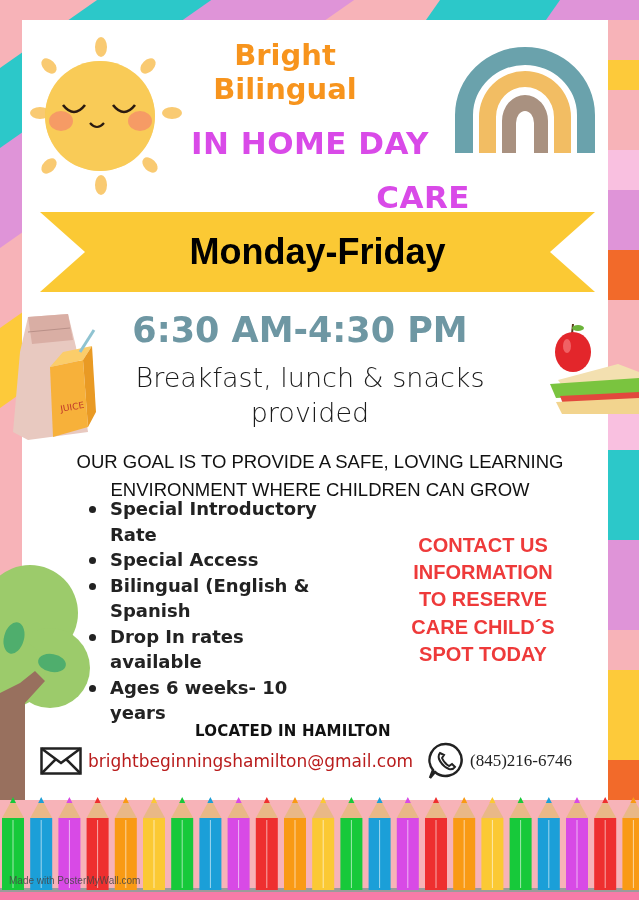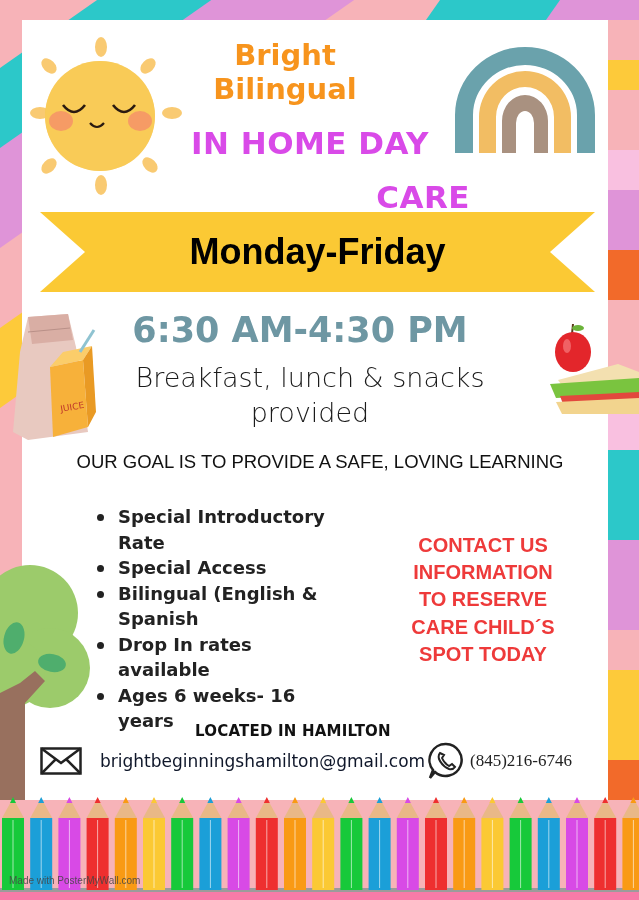--- a/index.html
+++ b/index.html
@@ -8,26 +8,26 @@
   .stripe{position:absolute;width:900px;height:90px;transform-origin:0 0;}
   .panel{position:absolute;left:22px;top:20px;width:586px;height:780px;background:#ffffff;}
   .abs{position:absolute;}
   .title-bright{left:180px;top:38px;width:210px;text-align:center;color:#f7941d;font-family:"DejaVu Sans",sans-serif;font-weight:bold;font-size:29px;line-height:34px;}
   .title-inhome{left:150px;top:123px;width:320px;text-align:center;color:#d94ae8;font-family:"DejaVu Sans",sans-serif;font-weight:bold;font-size:31px;line-height:40px;letter-spacing:0.5px;}
   .banner{position:absolute;left:40px;top:212px;width:555px;height:80px;}
   .banner-text{position:absolute;left:40px;top:222px;width:555px;text-align:center;color:#000000;font-family:Liberation Sans, sans-serif;font-weight:bold;font-size:36px;line-height:60px;}
   .hours{left:100px;top:306px;width:400px;text-align:center;color:#6e97a3;font-family:"DejaVu Sans",sans-serif;font-weight:bold;font-size:35px;line-height:48px;}
   .meals{left:100px;top:360px;width:420px;text-align:center;color:#1b1b1b;font-family:"DejaVu Sans",sans-serif;font-size:27px;line-height:35px;font-weight:300;}
   .goal{left:30px;top:440px;width:580px;text-align:center;color:#111;font-family:"Liberation Sans",sans-serif;font-size:18.5px;line-height:28px;margin-top:8px;}
-  ul.features{position:absolute;left:86px;top:496px;width:250px;margin:8px;padding:0;list-style:none;}
+  ul.features{position:absolute;left:86px;top:496px;width:250px;margin:0;padding:0;list-style:none;}
   ul.features li{position:relative;padding-left:24px;color:#222;font-family:"DejaVu Sans",sans-serif;font-weight:bold;font-size:18px;line-height:25.5px;}
   ul.features li::before{content:"";position:absolute;left:3px;top:10px;width:7px;height:7px;border-radius:50%;background:#222;}
   .contact{left:392px;top:532px;width:182px;text-align:center;color:#ee3a3a;font-family:"Liberation Sans",sans-serif;font-weight:bold;font-size:20px;line-height:27.2px;}
   .located{left:195px;top:720px;width:260px;color:#111;font-family:"DejaVu Sans",sans-serif;font-weight:900;font-size:15px;line-height:22px;letter-spacing:0.2px;}
-  .email{left:100px;top:746px;color:#0f172a;font-family:"DejaVu Sans",sans-serif;font-size:17px;line-height:30px;}
+  .email{left:88px;top:746px;color:#b91c1c;font-family:"DejaVu Sans",sans-serif;font-size:17px;line-height:30px;}
   .phone{left:470px;top:746px;color:#222;font-family:Liberation Serif, serif;font-size:17px;line-height:30px;}
   .pencils{position:absolute;left:0;top:788px;width:639px;height:112px;}
   .watermark{left:9px;top:875px;color:#444;font-size:10px;font-family:"Liberation Sans",sans-serif;opacity:0.85;}
 </style>
 </head>
 <body>
 
 <div class="bg">
   <div class="stripe" style="left:-200px;top:-20px;background:#f7b3b8;transform:rotate(-35deg);height:200px;"></div>
   <div class="stripe" style="left:-260px;top:250px;background:#2cc8c9;transform:rotate(-35deg);height:70px;"></div>
@@ -118,37 +118,38 @@
 
 <div class="abs hours">6:30 AM-4:30 PM</div>
 
 <div class="abs meals">
   <div>Breakfast, lunch &amp; snacks</div>
   <div>provided</div>
 </div>
 
 <div class="abs goal">
   <div>OUR GOAL IS TO PROVIDE A SAFE, LOVING LEARNING</div>
+  <div>ENVIRONMENT WHERE CHILDREN CAN GROW</div>
 </div>
 
 <svg class="abs" style="left:0;top:563px;" width="100" height="237" viewBox="0 0 100 237">
   <circle cx="30" cy="50" r="48" fill="#9ccb6b"></circle>
   <circle cx="50" cy="105" r="40" fill="#9ccb6b"></circle>
   <circle cx="10" cy="110" r="35" fill="#9ccb6b"></circle>
   <polygon points="0,130 20,120 35,108 45,118 25,140 25,237 0,237" fill="#98705e"></polygon>
   <ellipse cx="14" cy="75" rx="10" ry="16" fill="#4fae6d" transform="rotate(15 14 75)"></ellipse>
   <ellipse cx="52" cy="100" rx="14" ry="9" fill="#4fae6d" transform="rotate(10 52 100)"></ellipse>
 </svg>
 
 <ul class="features">
   <li>Special Introductory Rate</li>
   <li>Special Access</li>
   <li>Bilingual (English &amp; Spanish</li>
   <li>Drop In rates available</li>
-  <li>Ages 6 weeks- 16 years</li>
+  <li>Ages 6 weeks- 10 years</li>
 </ul>
 
 <div class="abs contact">
   <div>CONTACT US</div>
   <div>INFORMATION</div>
   <div>TO RESERVE</div>
   <div>CARE CHILD´S</div>
   <div>SPOT TODAY</div>
 </div>
 

